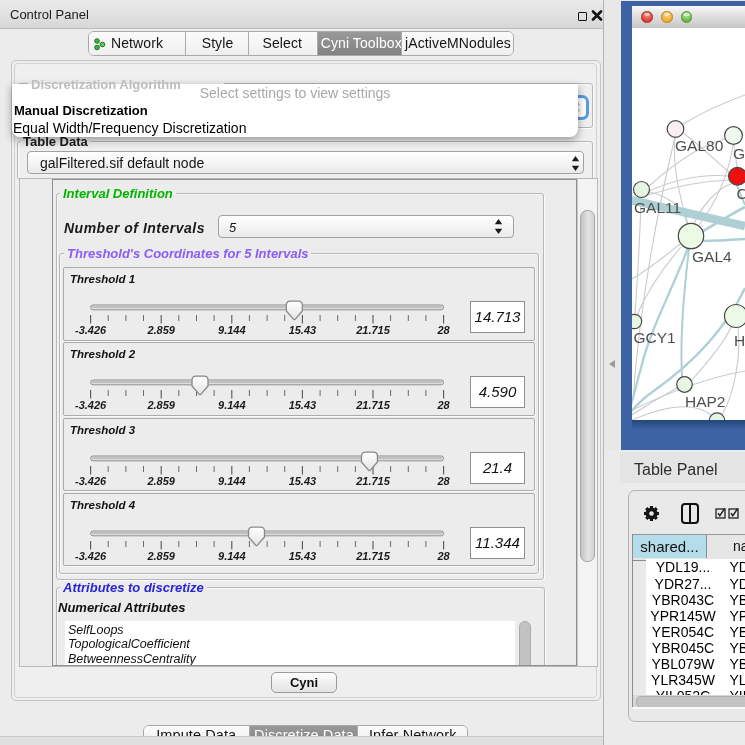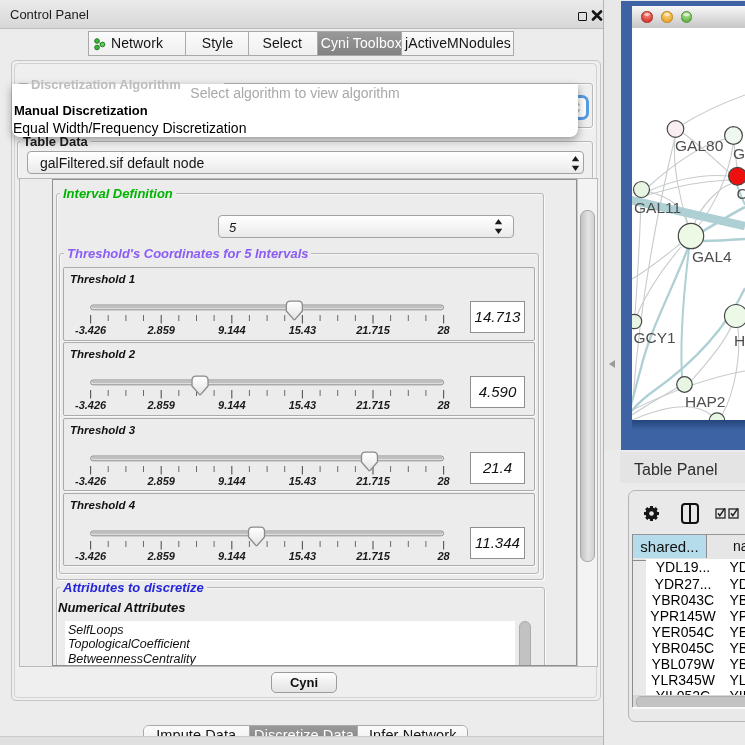--- a/index.html
+++ b/index.html
@@ -13,21 +13,21 @@
 .tabsel{background:linear-gradient(#999,#828282);color:#fff;}
 </style></head><body>
 
 <div class="abs" style="left:0;top:0;width:603px;height:745px;background:#ececec;border-right:1px solid #b3b3b3;"></div>
 <div class="abs" style="left:0;top:0;width:603px;height:28px;background:linear-gradient(#ebebeb,#d7d7d7);border-bottom:1px solid #bcbcbc;"></div>
 <div class="abs" style="left:10px;top:7px;font-size:13px;color:#1d1d1d;">Control Panel</div>
 <div class="abs" style="left:577.5px;top:11.5px;width:7.5px;height:7.5px;border:1.5px solid #141414;border-radius:1px;"></div>
 <svg class="abs" style="left:591px;top:10px" width="12" height="11">
     <path d="M2 1.5 L10 9.5 M10 1.5 L2 9.5" stroke="#141414" stroke-width="2.6" stroke-linecap="round"></path>
   </svg>
-<div class="abs" style="left:88px;top:31px;width:424px;height:23px;border:1px solid #a9a9a9;border-radius:0;overflow:hidden;background:#f7f7f7;">
+<div class="abs" style="left:88px;top:31px;width:424px;height:23px;border:1px solid #a9a9a9;border-radius:6px;overflow:hidden;background:#f7f7f7;">
 <div class="tabseg abs" style="left:0px;top:0;width:96px;height:23px;line-height:23px;text-align:left;padding-left:22px;">Network</div>
 <div class="tabseg abs" style="left:96px;top:0;width:63px;height:23px;line-height:23px;border-left:1px solid #ababab;">Style</div>
 <div class="tabseg abs" style="left:159px;top:0;width:66.5px;height:23px;line-height:23px;border-left:1px solid #ababab;">Select</div>
 <div class="tabseg tabsel abs" style="left:228px;top:0;width:86.5px;height:23px;line-height:23px;border-left:1px solid #ababab;">Cyni Toolbox</div>
 <div class="tabseg abs" style="left:312px;top:0;width:112px;height:23px;line-height:23px;border-left:1px solid #ababab;">jActiveMNodules</div>
 <svg class="abs" style="left:4px;top:5px" width="14" height="15">
       <path d="M4 4 L9 8 M4 10 L9 8" stroke="#9a9a9a" stroke-width="1"></path>
       <circle cx="4" cy="4" r="2.3" fill="#3db53d" stroke="#1e7a1e"></circle>
       <circle cx="4" cy="10.5" r="2.3" fill="#3db53d" stroke="#1e7a1e"></circle>
       <circle cx="9.5" cy="7.5" r="2.3" fill="#5dcc5d" stroke="#1e7a1e"></circle>
@@ -47,20 +47,21 @@
 <div class="abs combo" style="left:27px;top:151px;width:555px;height:21px;"></div>
 <div class="abs" style="left:40px;top:155px;font-size:14px;color:#141414;">galFiltered.sif default node</div>
 <svg class="abs" style="left:571px;top:156px" width="9" height="15">
     <path d="M4.5 0 L8.2 5.2 L0.8 5.2 Z" fill="#1b1b1b"></path>
     <path d="M4.5 15 L8.2 9.8 L0.8 9.8 Z" fill="#1b1b1b"></path>
   </svg>
 <div class="abs" style="left:19px;top:178px;width:577px;height:487px;border:1px solid #b9b9b9;background:#ececec;"></div>
 <div class="abs" style="left:52px;top:179px;width:523px;height:485px;border:1px solid #8f8f8f;background:#ececec;overflow:hidden;font-style:italic;">
 <div class="abs etch" style="left:3px;top:13px;width:486px;height:385px;"></div>
 <div class="abs gl" style="left:7px;top:7px;color:#00b400;">Interval Definition</div>
+<div class="abs" style="left:11px;top:40px;font-size:14px;font-weight:bold;color:#1a1a1a;letter-spacing:0.5px;">Number of Intervals</div>
 <div class="abs combo" style="left:165px;top:35px;width:294px;height:21px;"></div>
 <div class="abs" style="left:176px;top:40px;font-size:13px;color:#141414;">5</div>
 <svg class="abs" style="left:441px;top:39px" width="9" height="15">
       <path d="M4.5 0 L8.2 5.2 L0.8 5.2 Z" fill="#1b1b1b"></path>
       <path d="M4.5 15 L8.2 9.8 L0.8 9.8 Z" fill="#1b1b1b"></path>
     </svg>
 <div class="abs etch" style="left:6px;top:73px;width:478px;height:319px;"></div>
 <div class="abs gl" style="left:11px;top:67px;color:#8b5cf6;font-size:13px;">Threshold's Coordinates for 5 Intervals</div>
 <div class="abs" style="left:10px;top:87.0px;width:470px;height:71.5px;border:1px solid #ababab;border-radius:2px;box-shadow:1px 1px 0 rgba(255,255,255,.7);"></div>
 <div class="abs" style="left:17px;top:93.0px;font-size:11.5px;font-weight:bold;color:#111;">Threshold 1</div>
@@ -243,21 +244,21 @@
 <div class="abs" style="left:577px;top:179px;width:19px;height:487px;background:#f3f3f3;border-left:1px solid #c9c9c9;"></div>
 <div class="abs" style="left:579.5px;top:210px;width:13px;height:350px;border:1px solid #a8a8a8;border-radius:7px;background:linear-gradient(90deg,#c2c2c2,#e3e3e3 55%,#d3d3d3);"></div>
 <div class="abs" style="left:271px;top:672px;width:64px;height:19px;border:1px solid #9b9b9b;border-radius:5px;background:linear-gradient(#fefefe,#e3e3e3);font-size:13px;font-weight:600;color:#111;text-align:center;line-height:19px;">Cyni</div>
 <div class="abs" style="left:142.5px;top:704.5px;width:323px;height:19.5px;border:1px solid #a9a9a9;border-radius:6px;overflow:hidden;background:#f7f7f7;margin-top:20px;">
 <div class="tabseg abs" style="left:0.0px;top:0;width:105.5px;height:19.5px;line-height:19.5px;font-size:14.5px;">Impute Data</div>
 <div class="tabseg tabsel abs" style="left:105.5px;top:0;width:108px;height:19.5px;line-height:19.5px;font-size:14.5px;border-left:1px solid #ababab;">Discretize Data</div>
 <div class="tabseg abs" style="left:213.5px;top:0;width:109.5px;height:19.5px;line-height:19.5px;font-size:14.5px;border-left:1px solid #ababab;">Infer Network</div>
 </div>
 <div class="abs" style="left:0;top:736px;width:603px;height:9px;background:#e0e0e0;border-top:1px solid #cacaca;"></div>
 <div class="abs" style="left:12px;top:84px;width:566px;height:52.5px;background:#fff;border-radius:0 0 8px 8px;box-shadow:0 3px 9px rgba(0,0,0,0.38);z-index:40;"></div>
-<div class="abs" style="left:12px;top:85px;width:566px;height:14px;font-size:14px;color:#a8a8a8;text-align:center;z-index:41;">Select algorithm to view algorithm</div>
+<div class="abs" style="left:12px;top:85px;width:566px;height:14px;font-size:14px;color:#a8a8a8;text-align:center;z-index:41;">Select settings to view settings</div>
 <div class="abs" style="left:14px;top:102.5px;font-size:13px;font-weight:bold;color:#000;z-index:41;">Manual Discretization</div>
 <div class="abs" style="left:13px;top:119.5px;font-size:14px;color:#000;z-index:41;">Equal Width/Frequency Discretization</div>
 <div class="abs" style="left:31px;top:77px;font-size:13px;font-weight:bold;color:#bdbdbd;z-index:42;">Discretization Algorithm</div>
 <svg class="abs" style="left:609px;top:360px" width="7" height="8">
     <path d="M6 0 L6 8 L0 4 Z" fill="#9a9a9a"></path>
   </svg>
 <div class="abs" style="left:621px;top:1px;width:124px;height:449px;background:#3d63a5;"></div>
 <div class="abs" style="left:632px;top:6px;width:113px;height:22px;background:linear-gradient(#f7f7f7,#dcdcdc 55%,#c6c6c6);border-bottom:1px solid #8f8f8f;"></div>
 <div class="abs" style="left:641.3px;top:11.3px;width:11.4px;height:11.4px;border-radius:50%;background:radial-gradient(circle at 50% 30%,#f4928b,#dc3c34 70%);border:1px solid #a8291f;box-sizing:border-box;"></div>
 <div class="abs" style="left:643.8px;top:12.6px;width:6.4px;height:3px;border-radius:50%;background:rgba(255,255,255,0.55);"></div>

